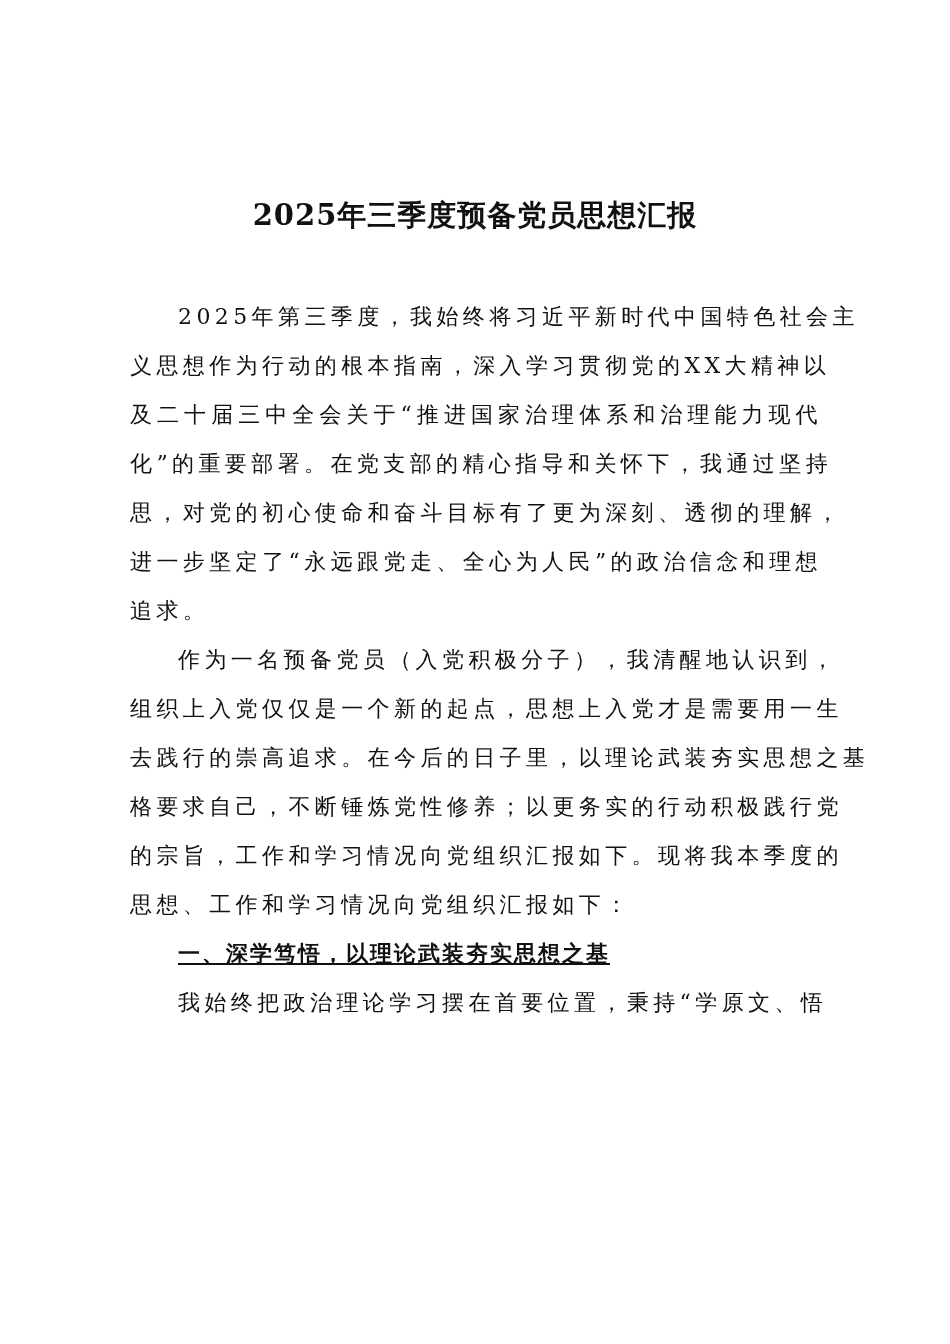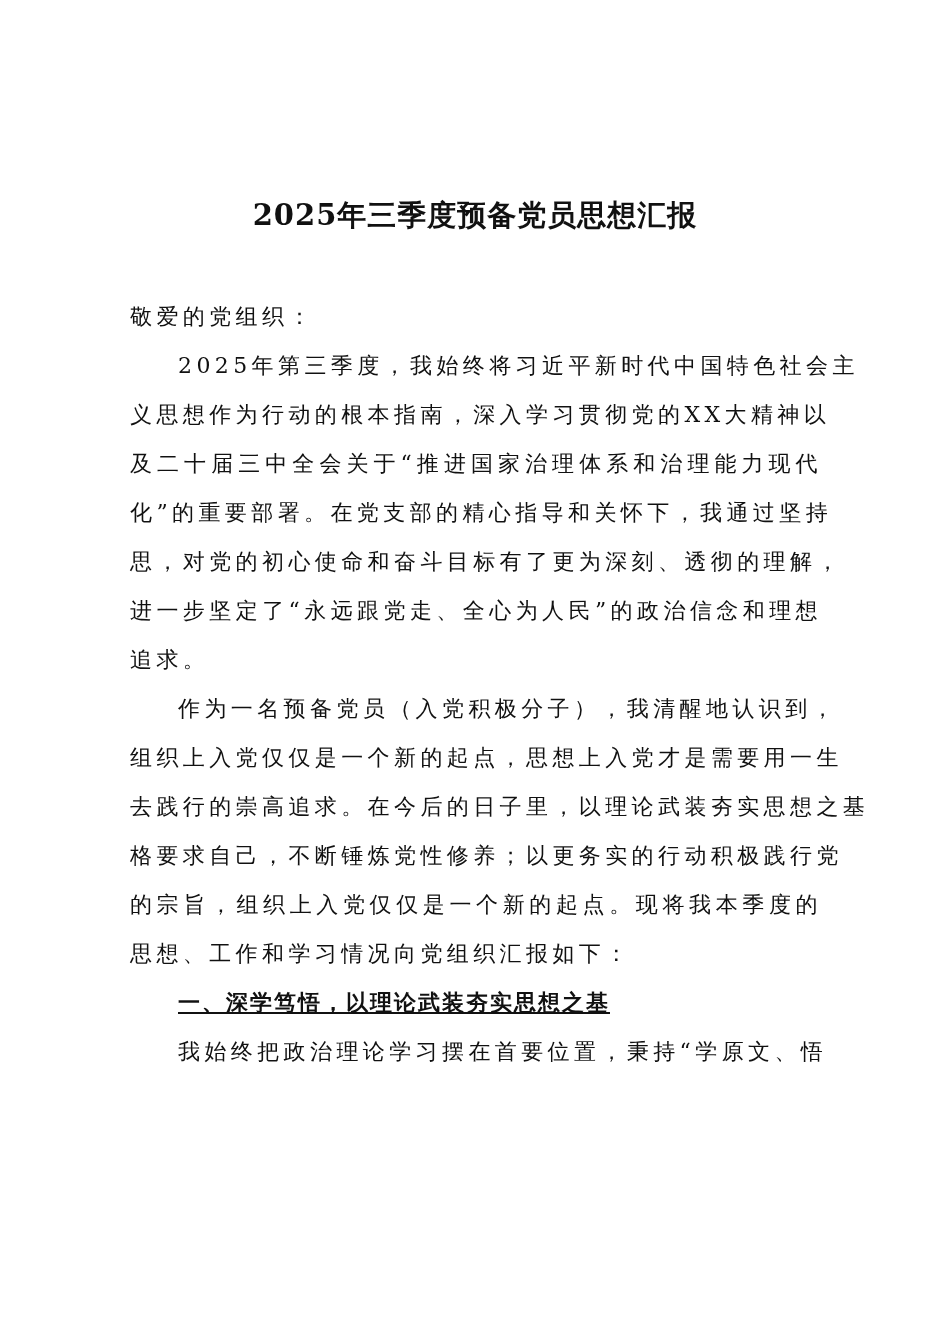--- a/index.html
+++ b/index.html
@@ -25,38 +25,37 @@
     .indent { padding-left: 48px; }
     .heading { font-weight: bold; letter-spacing: 2px; text-decoration: underline; }
   </style>
 </head>
 <body>
 
 <div class="page">
   <div class="title">2025年三季度预备党员思想汇报</div>
 
   <div class="body">
-    <span class="line last">敬爱的党组织：</span>
 
     <div>
       <span class="line indent">2025年第三季度，我始终将习近平新时代中国特色社会主</span>
       <span class="line">义思想作为行动的根本指南，深入学习贯彻党的XX大精神以</span>
       <span class="line">及二十届三中全会关于“推进国家治理体系和治理能力现代</span>
       <span class="line">化”的重要部署。在党支部的精心指导和关怀下，我通过坚持</span>
       <span class="line">思，对党的初心使命和奋斗目标有了更为深刻、透彻的理解，</span>
       <span class="line">进一步坚定了“永远跟党走、全心为人民”的政治信念和理想</span>
       <span class="line last">追求。</span>
     </div>
 
     <div>
       <span class="line indent">作为一名预备党员（入党积极分子），我清醒地认识到，</span>
       <span class="line">组织上入党仅仅是一个新的起点，思想上入党才是需要用一生</span>
       <span class="line">去践行的崇高追求。在今后的日子里，以理论武装夯实思想之基</span>
       <span class="line">格要求自己，不断锤炼党性修养；以更务实的行动积极践行党</span>
-      <span class="line">的宗旨，组织上入党仅仅是一个新的起点。现将我本季度的</span>
+      <span class="line">的宗旨，工作和学习情况向党组织汇报如下。现将我本季度的</span>
       <span class="line last">思想、工作和学习情况向党组织汇报如下：</span>
     </div>
 
     <span class="line last indent heading">一、深学笃悟，以理论武装夯实思想之基</span>
 
     <div>
       <span class="line indent">我始终把政治理论学习摆在首要位置，秉持“学原文、悟</span>
     </div>
   </div>
 </div>

